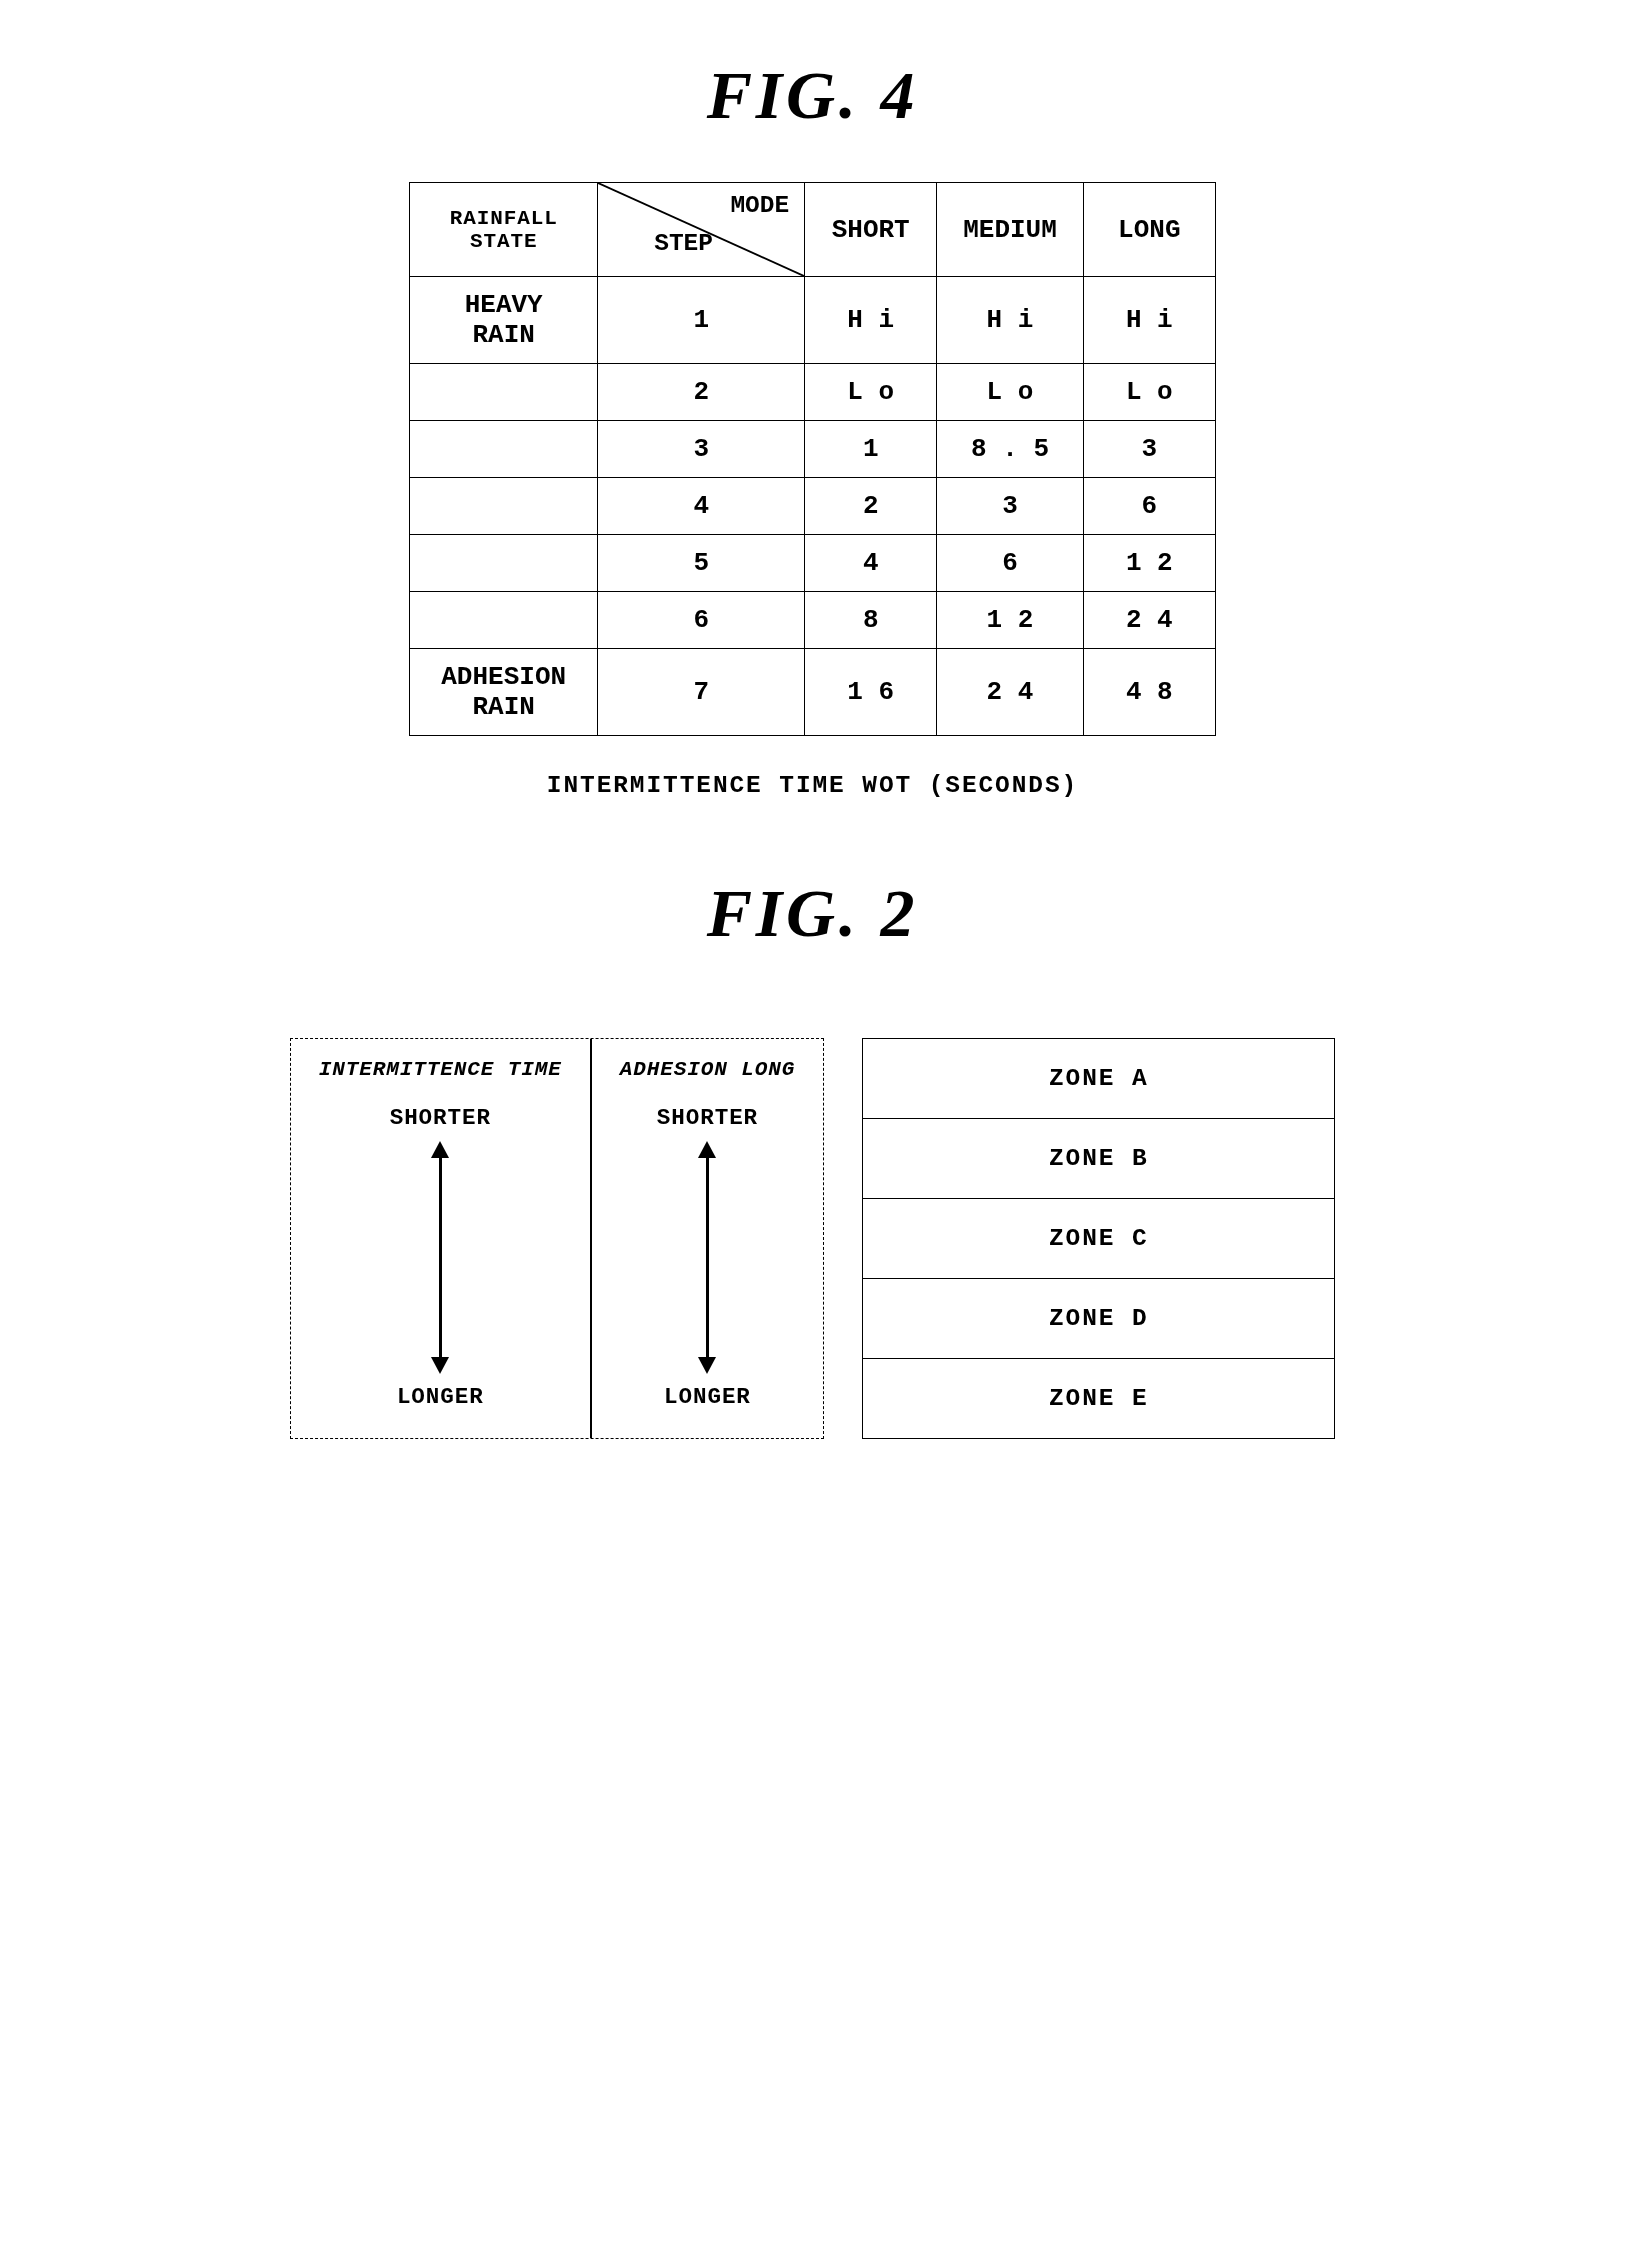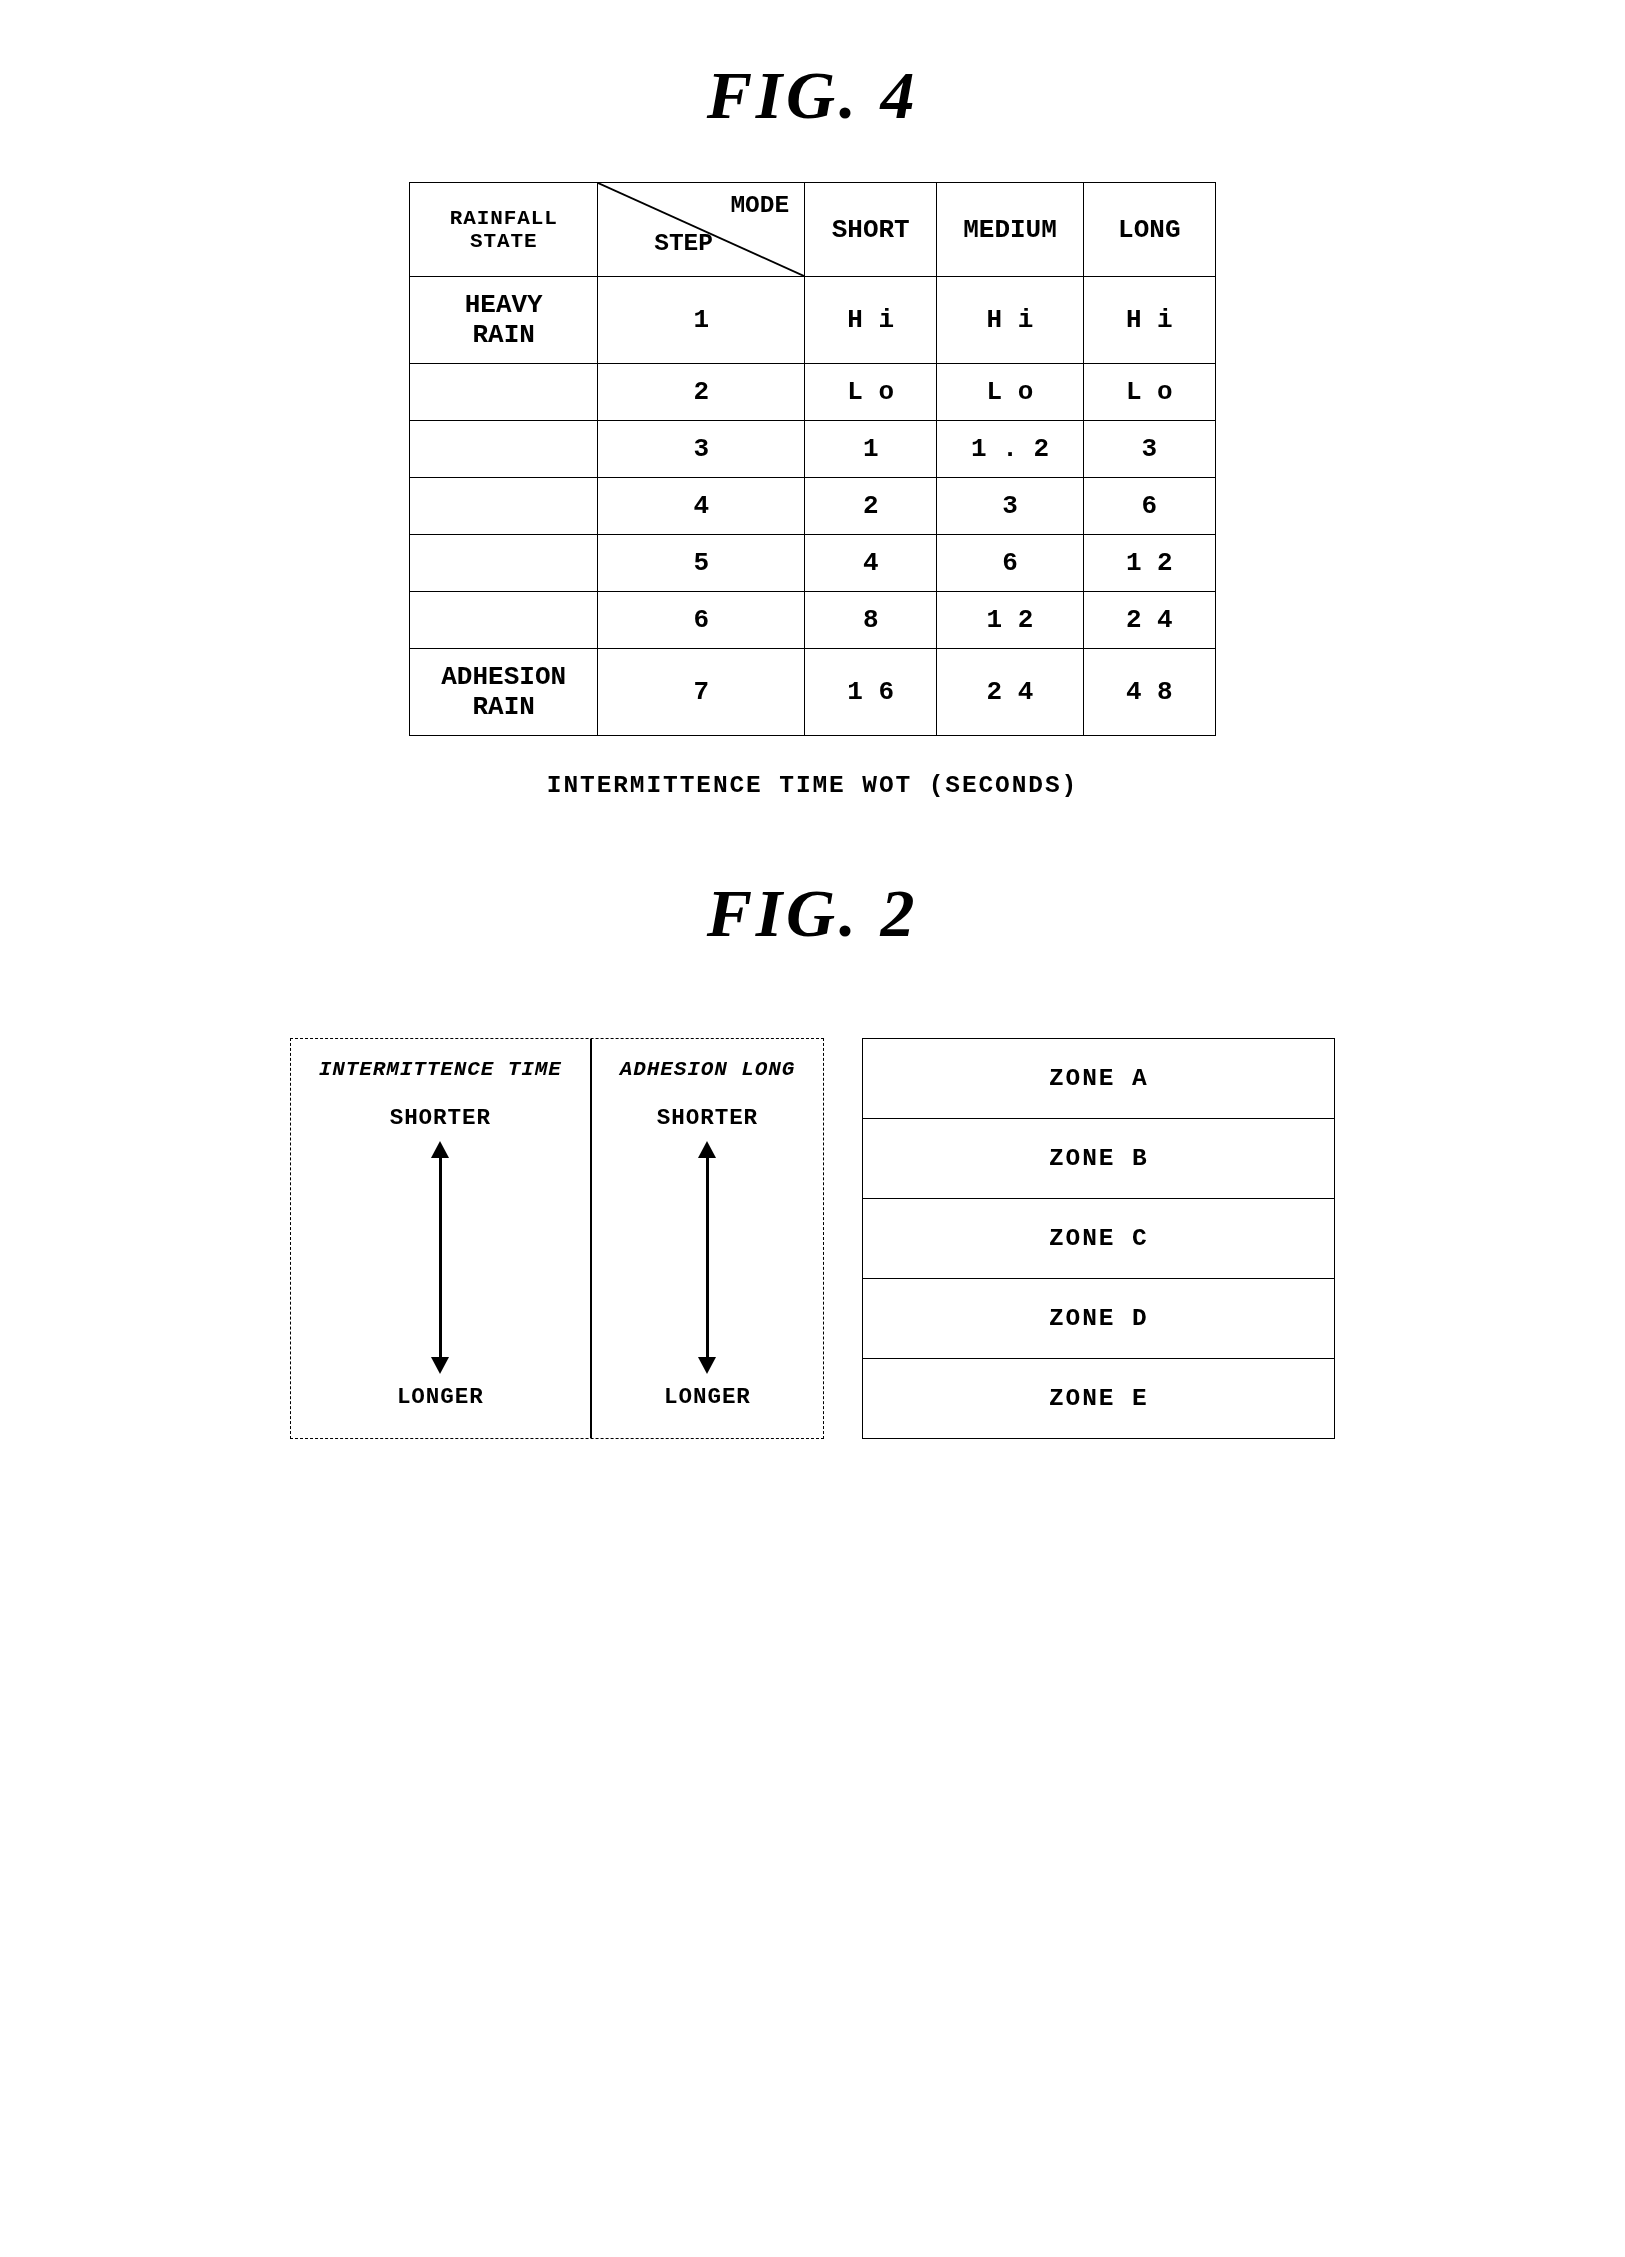--- a/index.html
+++ b/index.html
@@ -259,21 +259,21 @@
         <td>2</td>
         <td>L o</td>
         <td>L o</td>
         <td>L o</td>
       </tr>
 
       <tr>
         <td></td>
         <td>3</td>
         <td>1</td>
-        <td>1 . 2</td>
+        <td>8 . 5</td>
         <td>3</td>
       </tr>
 
       <tr>
         <td></td>
         <td>4</td>
         <td>2</td>
         <td>3</td>
         <td>6</td>
       </tr>

